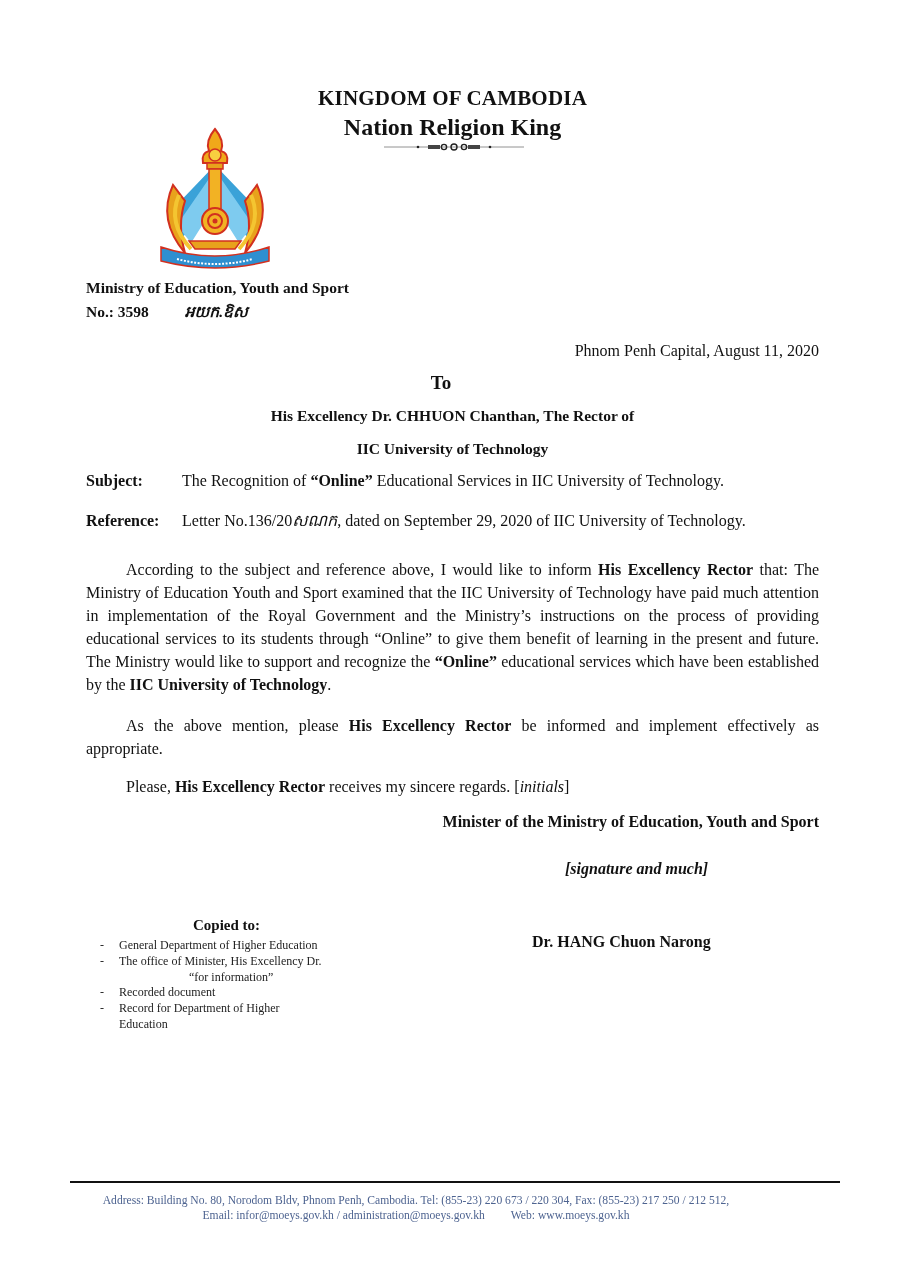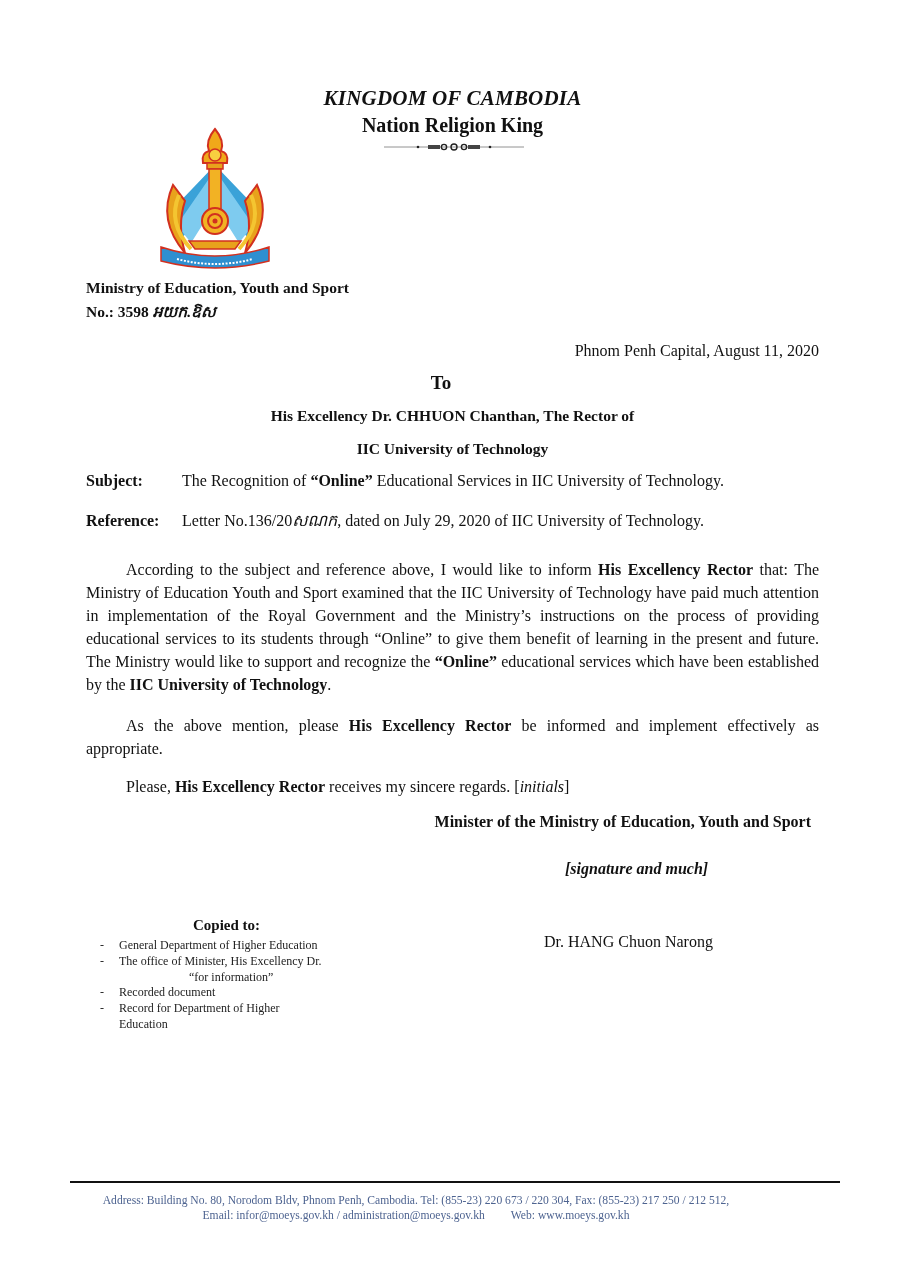--- a/index.html
+++ b/index.html
@@ -1,45 +1,45 @@
 <!DOCTYPE html>
 <html><head>
 <meta charset="utf-8">
 <style>
   html, body { margin: 0; padding: 0; background: #ffffff; }
   body { width: 905px; height: 1280px; position: relative; overflow: hidden;
          font-family: "Liberation Serif", serif; color: #111; }
   .abs { position: absolute; }
   .center { text-align: center; }
-  .kingdom { top: 86px; left: 0; width: 905px; font-size: 21px; font-weight: bold; letter-spacing: 0.2px; font-style: italic; }
-  .nrk { top: 114px; left: 0; width: 905px; font-size: 20px; font-weight: bold; }
+  .kingdom { top: 86px; left: 0; width: 905px; font-size: 21px; font-weight: bold; letter-spacing: 0.2px; }
+  .nrk { top: 114px; left: 0; width: 905px; font-size: 24px; font-weight: bold; }
   .ornament { top: 140px; left: 384px; width: 140px; height: 14px; }
   .logo { top: 125px; left: 155px; width: 120px; height: 148px; }
   .ministry { top: 279px; left: 86px; font-size: 15.5px; font-weight: bold; }
   .docno { top: 302px; left: 86px; font-size: 15.5px; font-weight: bold; }
-  .docno .kh { font-style: italic; }
+  .docno .kh { font-style: italic; margin-left: 32px; }
   .dateline { top: 342px; right: 86px; font-size: 16px; }
   .to { top: 372px; left: 0; width: 882px; font-size: 19px; font-weight: bold; }
   .recip1 { top: 407px; left: 0; width: 905px; font-size: 15.5px; font-weight: bold; }
   .recip2 { top: 440px; left: 0; width: 905px; font-size: 15.5px; font-weight: bold; }
   .row { left: 86px; width: 740px; font-size: 16px; }
   .row .lbl { font-weight: bold; display: inline-block; }
   .subject { top: 472px; }
   .subject .lbl { width: 96px; }
   .reference { top: 510px; }
   .reference .lbl { width: 96px; }
   .para { left: 86px; width: 733px; font-size: 16px; line-height: 23px; text-align: justify; }
   .para b { font-weight: bold; }
   .p1 { top: 558px; }
   .p2 { top: 714px; }
   .p3 { top: 775px; }
   .indent { display: inline-block; width: 40px; }
-  .minister { top: 813px; right: 94px; font-size: 16px; font-weight: bold; }
+  .minister { top: 813px; right: 86px; font-size: 16px; font-weight: bold; }
   .sigstamp { top: 860px; left: 565px; font-size: 16px; font-weight: bold; font-style: italic; }
-  .signer { top: 933px; left: 544px; font-size: 16px; font-weight: normal; }
+  .signer { top: 933px; left: 532px; font-size: 16px; font-weight: bold; }
   .copied-title { top: 917px; left: 193px; font-size: 15px; font-weight: bold; }
   .copied-list { top: 938px; left: 100px; font-size: 12px; line-height: 15.8px; color: #222; margin: 0; padding: 0; list-style: none; }
   .copied-list li { position: relative; padding-left: 19px; }
   .copied-list li .dash { position: absolute; left: 0; top: 0; }
   .copied-list .sub { padding-left: 70px; display: block; }
   .footer-rule { top: 1181px; left: 70px; width: 770px; height: 2px; background: #111; }
   .footer { top: 1193px; left: 0; width: 832px; font-size: 11.6px; line-height: 15px; color: #4d6390; }
   .footer .gap { display: inline-block; width: 26px; }
 </style>
 </head>
@@ -91,21 +91,21 @@
 <div class="abs dateline">Phnom Penh Capital, August 11, 2020</div>
 
 <div class="abs center to">To</div>
 <div class="abs center recip1">His Excellency Dr. CHHUON Chanthan, The Rector of</div>
 <div class="abs center recip2">IIC University of Technology</div>
 
 <div class="abs row subject">
   <span class="lbl">Subject:</span><span>The Recognition of </span><b>“Online”</b><span> Educational Services in IIC University of Technology.</span>
 </div>
 <div class="abs row reference">
-  <span class="lbl">Reference:</span><span>Letter No.136/20</span><i>សណក</i><span>, dated on July 29, 2020 of IIC University of Technology.</span>
+  <span class="lbl">Reference:</span><span>Letter No.136/20</span><i>សណក</i><span>, dated on September 29, 2020 of IIC University of Technology.</span>
 </div>
 
 <div class="abs para p1">
   <span class="indent"></span><span>According to the subject and reference above, I would like to inform </span><b>His Excellency Rector</b><span> that: The Ministry of Education Youth and Sport examined that the IIC University of Technology have paid much attention in implementation of the Royal Government and the Ministry’s instructions on the process of providing educational services to its students through “Online” to give them benefit of learning in the present and future. The Ministry would like to support and recognize the </span><b>“Online”</b><span> educational services which have been established by the </span><b>IIC University of Technology</b><span>.</span>
 </div>
 <div class="abs para p2">
   <span class="indent"></span><span>As the above mention, please </span><b>His Excellency Rector</b><span> be informed and implement effectively as appropriate.</span>
 </div>
 <div class="abs para p3">
   <span class="indent"></span><span>Please, </span><b>His Excellency Rector</b><span> receives my sincere regards. [</span><i>initials</i><span>]</span>

